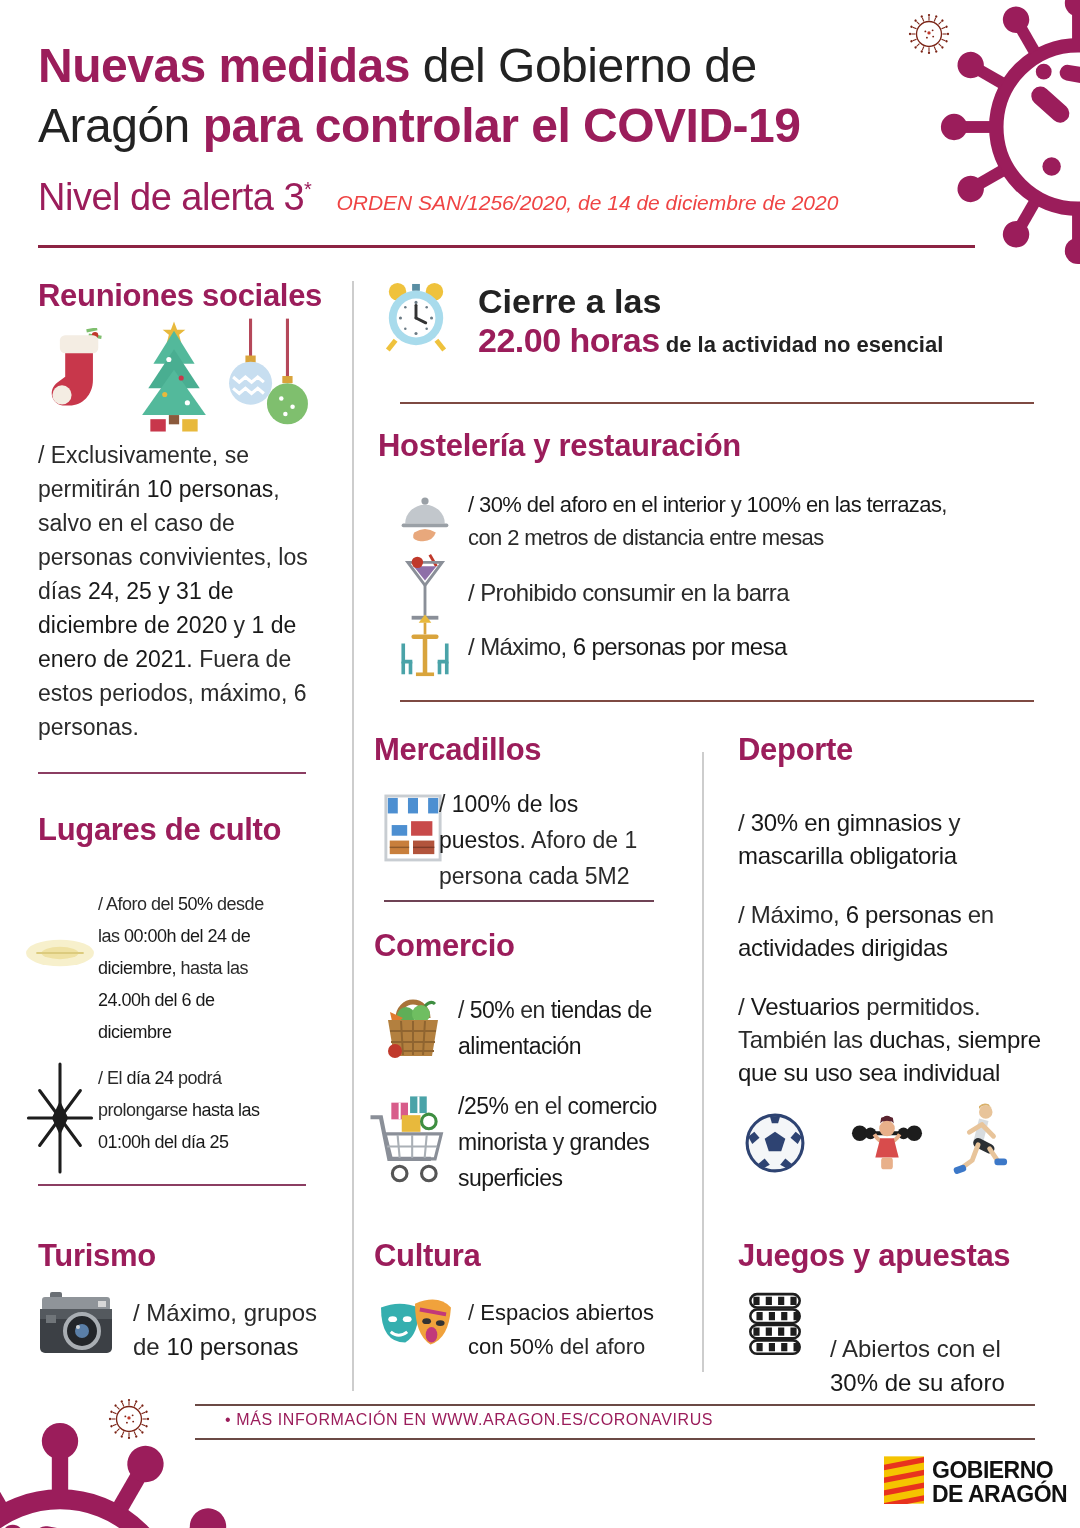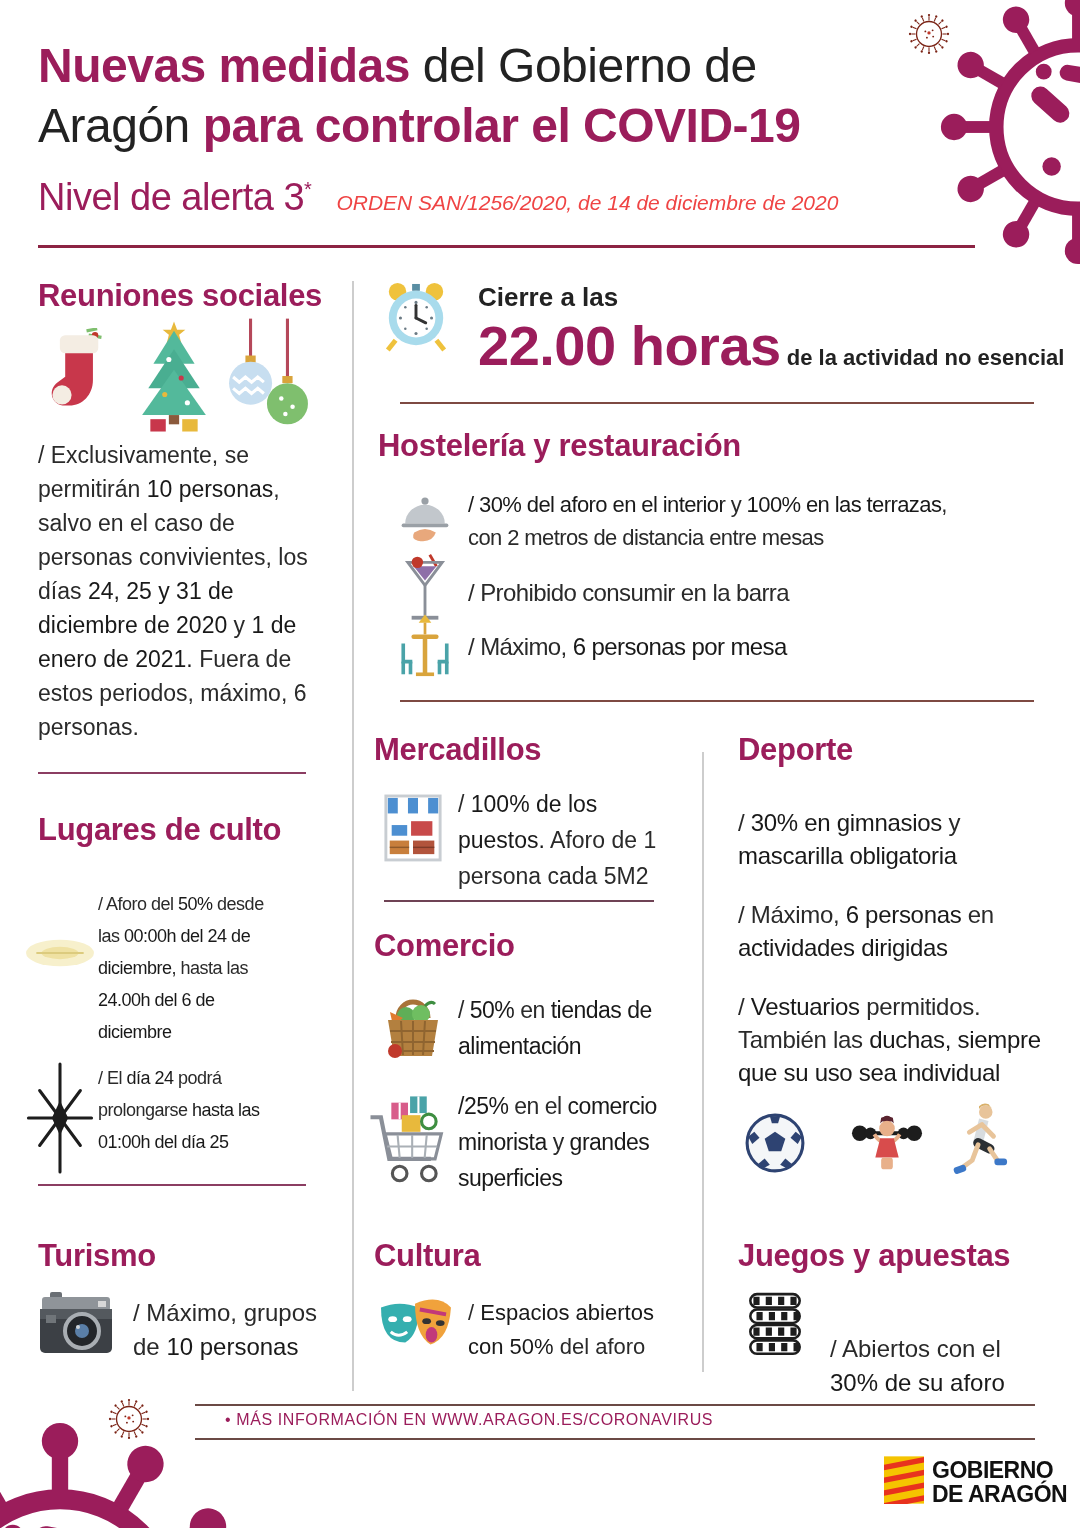--- a/index.html
+++ b/index.html
@@ -26,30 +26,30 @@
 
   .sec-title{font-weight:700;color:var(--accent);font-size:31px;letter-spacing:-0.3px;}
 
   
   .reu-text{left:38px;top:438px;font-size:23px;line-height:34px;}
   .culto-item{font-size:18px;line-height:32px;letter-spacing:-0.5px;}
   .turismo-text{left:133px;top:1296px;font-size:24px;line-height:34px;}
 
   
   .cierre{left:478px;top:282px;}
-  .cierre .l1{font-size:26px;font-weight:700;color:#222;}
-  .cierre .big{font-size:56px;font-weight:800;color:var(--accent);letter-spacing:-0.5px;}
+  .cierre .l1{font-size:34px;font-weight:700;color:#222;}
+  .cierre .big{font-size:34px;font-weight:800;color:var(--accent);letter-spacing:-0.5px;}
   .cierre .suf{font-size:22px;font-weight:700;color:#222;}
 
   
   .host-item{font-size:22px;letter-spacing:-0.6px;line-height:33px;}
   .host-item2{font-size:24px;}
 
   
-  .merc-text{left:458px;top:786px;font-size:23px;line-height:36px;}
+  .merc-text{left:439px;top:786px;font-size:23px;line-height:36px;}
   .com-text{font-size:23px;line-height:36px;letter-spacing:-0.5px;}
   .cult-text{left:468px;top:1296px;font-size:22px;line-height:34px;}
 
   
   .dep-item{font-size:24px;line-height:33px;letter-spacing:-0.3px;}
   .jue-text{left:830px;top:1296px;font-size:24px;line-height:34px;margin-top:36px;}
 
   
   .f-info{left:225px;top:1411px;font-size:16px;letter-spacing:0.6px;color:var(--accent);font-weight:500;}
   .f-info .b{color:var(--accent);}

